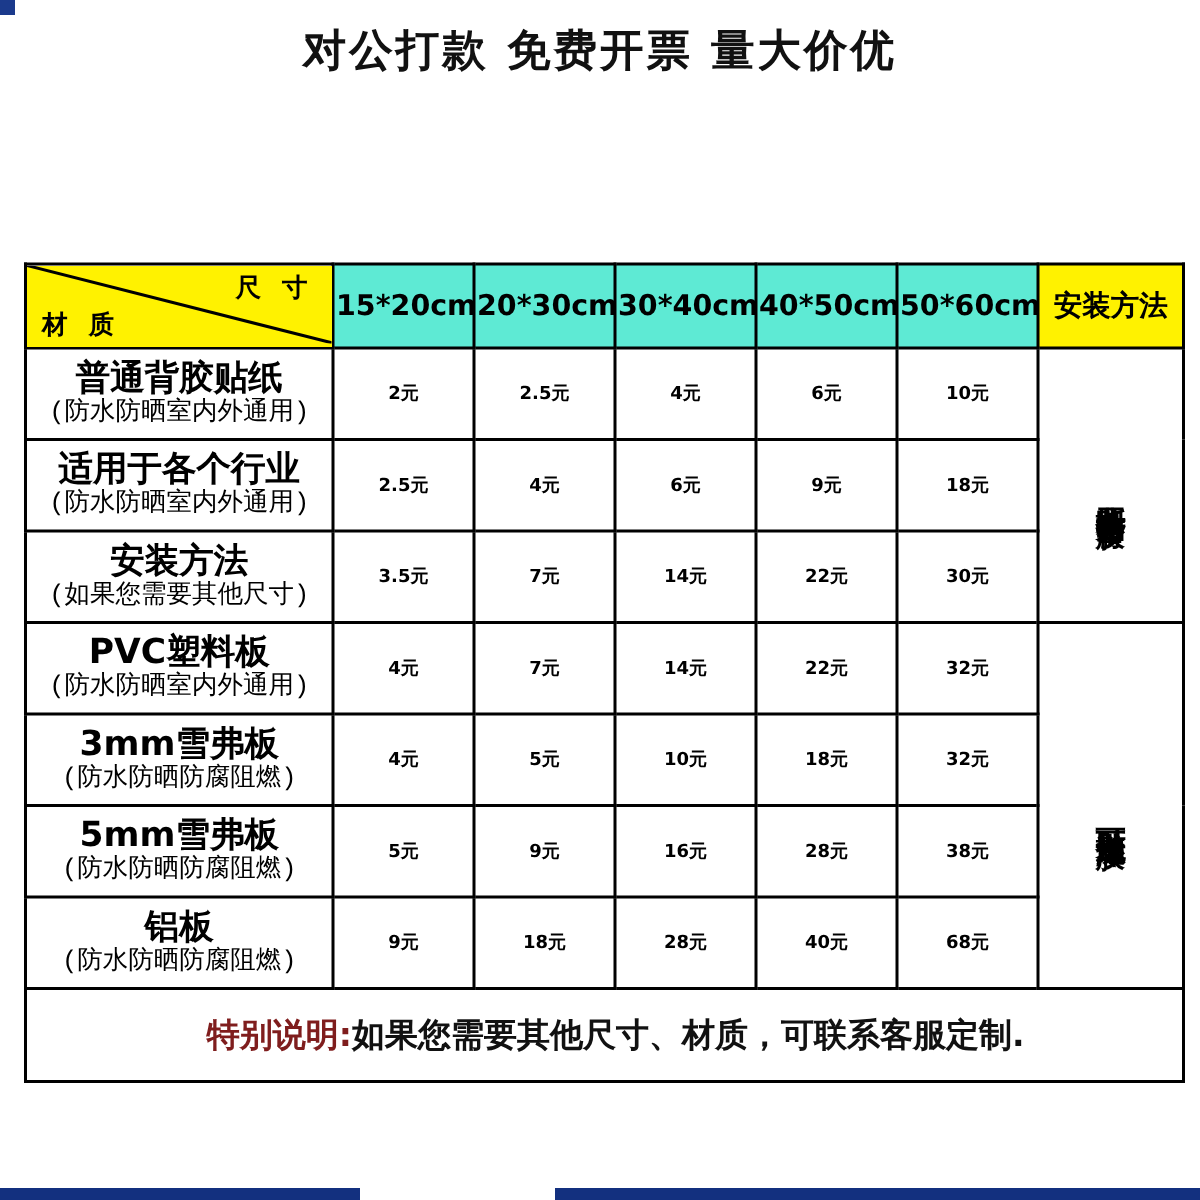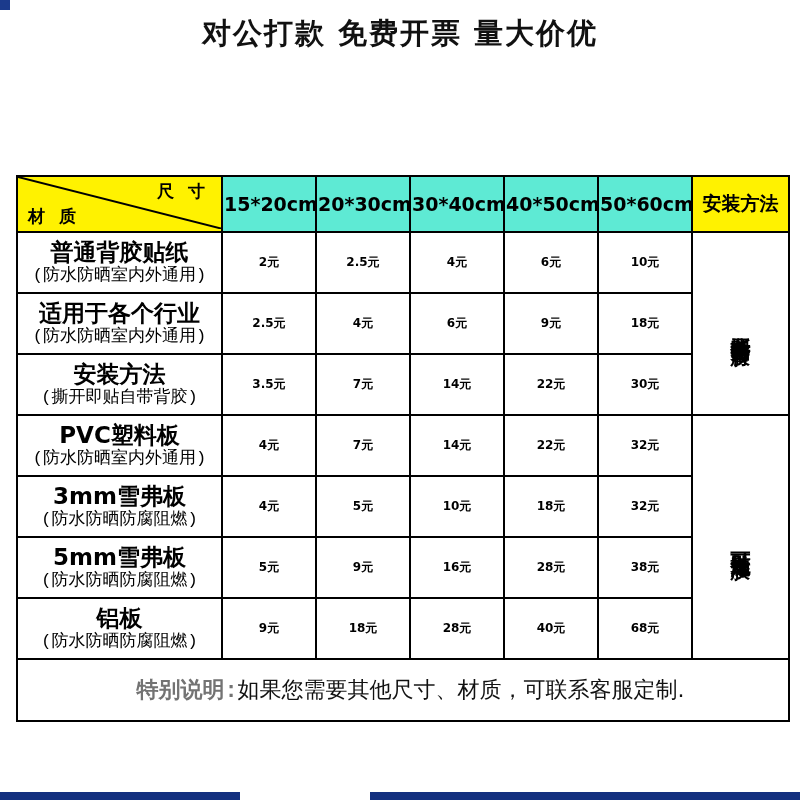--- a/index.html
+++ b/index.html
@@ -161,29 +161,28 @@
     display: inline-block;
     white-space: nowrap;
     margin: 0 auto;
   }
   .note-row td {
     height: 58px;
     text-align: left;
     padding-left: 16px;
   }
   .note-label {
-    color: #737373;
+    color: #7f1d1d;
     font-size: 22px;
     font-weight: bold;
-    font-family: Liberation Mono, monospace;
   }
   .note-text {
     color: #111111;
     font-size: 22px;
-    font-weight: normal;
+    font-weight: bold;
   }
 </style>
 </head>
 <body>
 
 <div class="page">
 
   <div class="corner-tl"></div>
 
   <div class="subtitle">对公打款 免费开票 量大价优</div>
@@ -241,21 +240,21 @@
           <td class="price-cell">2.5元</td>
           <td class="price-cell">4元</td>
           <td class="price-cell">6元</td>
           <td class="price-cell">9元</td>
           <td class="price-cell">18元</td>
         </tr>
 
         <tr>
           <td class="mat-cell">
             <div class="mat-name">安装方法</div>
-            <div class="mat-note">(撕开即贴自带背胶)</div>
+            <div class="mat-note">(如果您需要其他尺寸)</div>
           </td>
           <td class="price-cell">3.5元</td>
           <td class="price-cell">7元</td>
           <td class="price-cell">14元</td>
           <td class="price-cell">22元</td>
           <td class="price-cell">30元</td>
         </tr>
 
         <tr>
           <td class="mat-cell">

